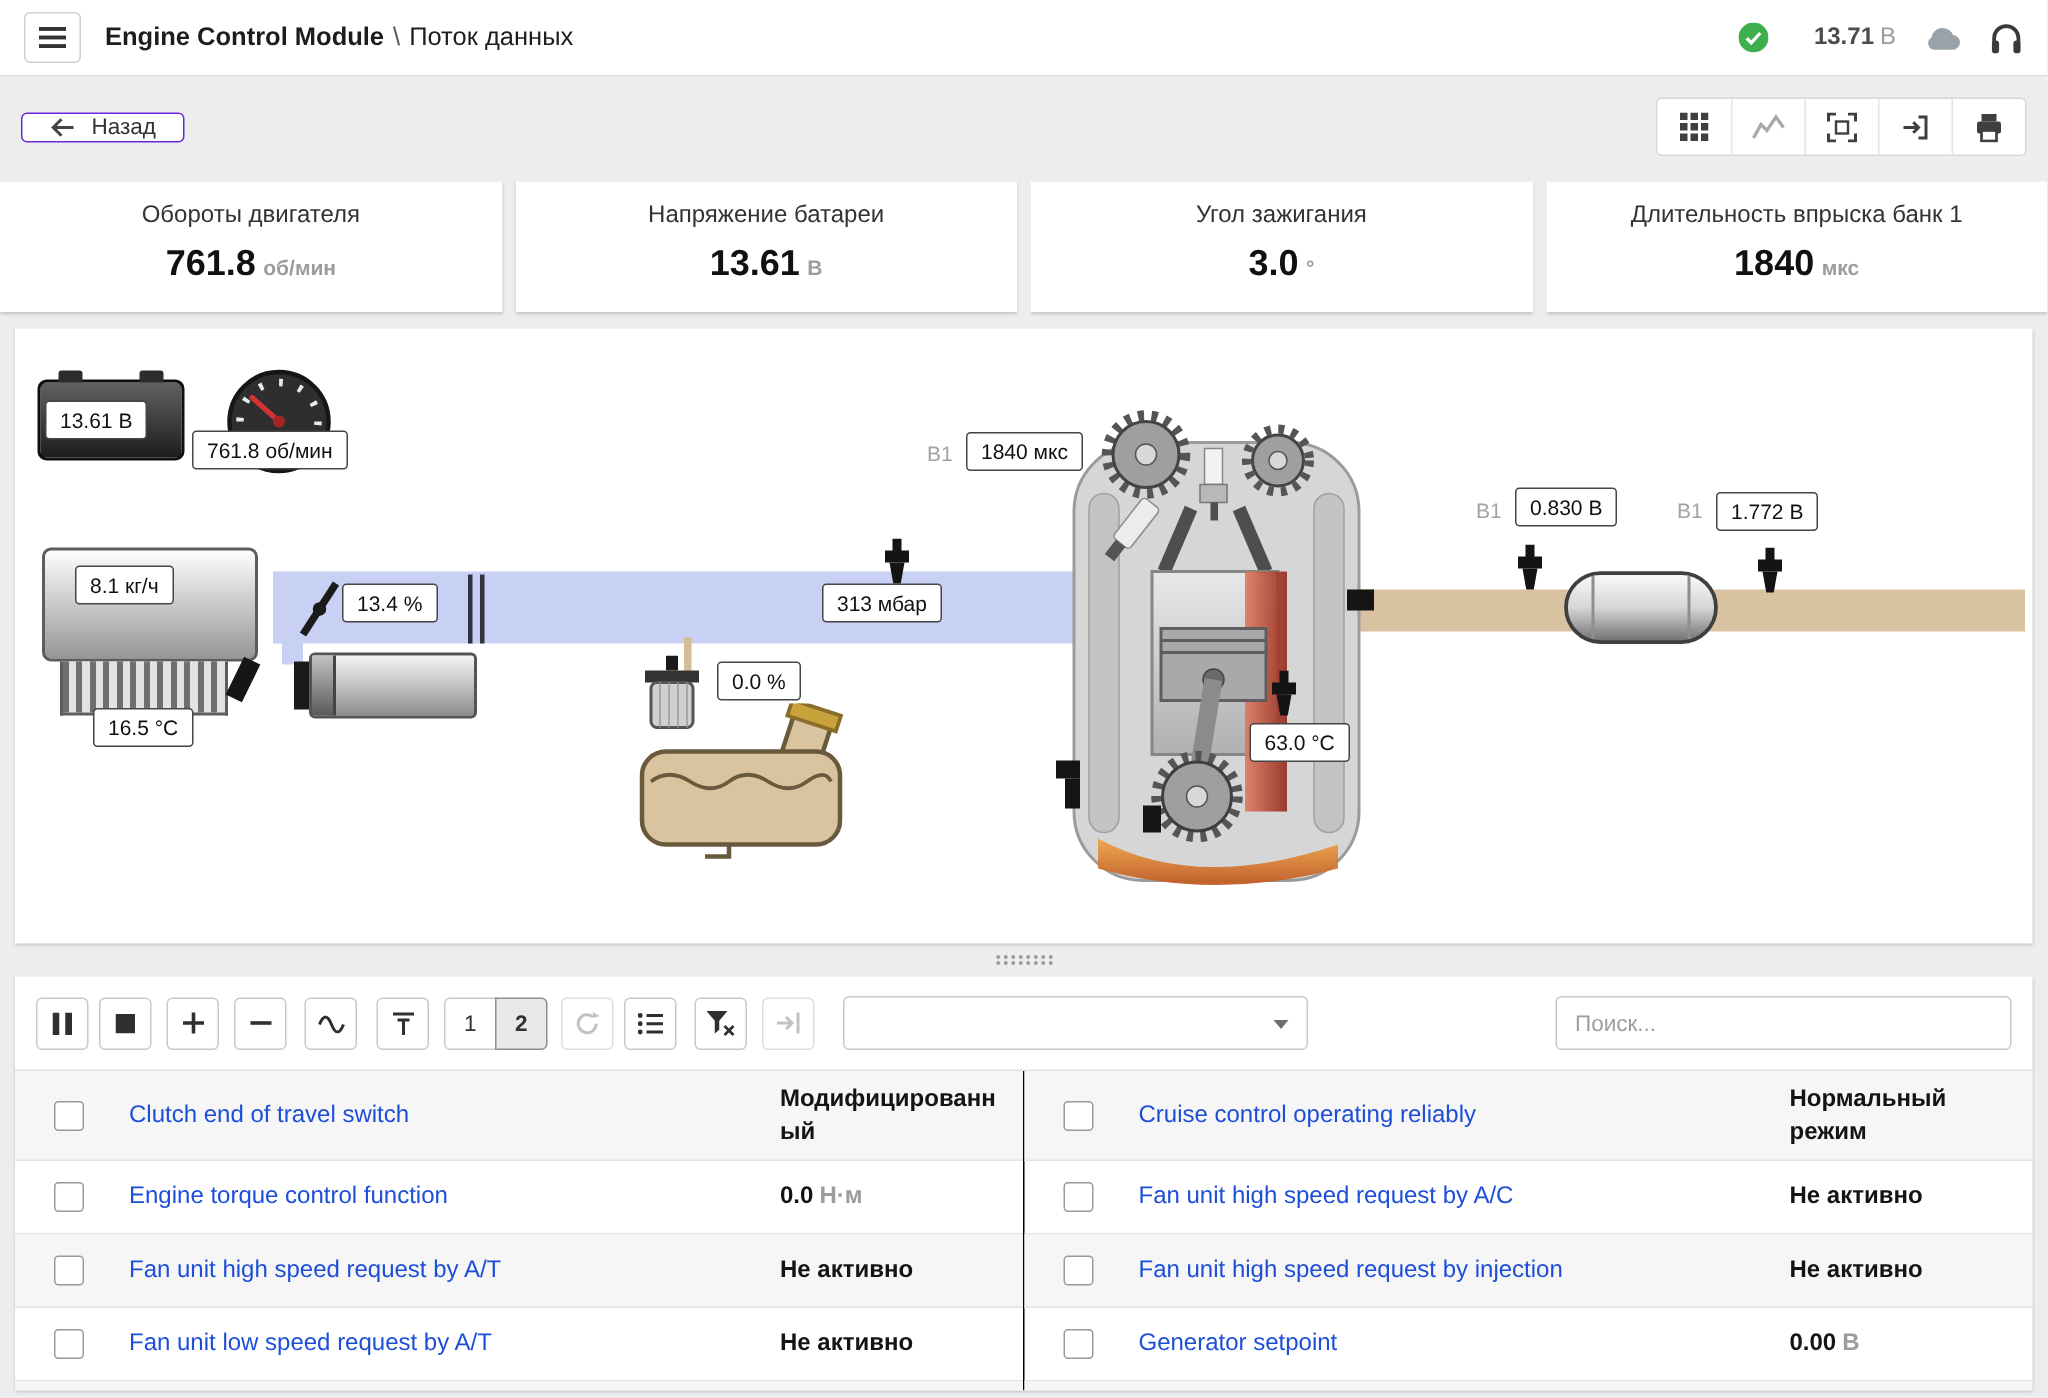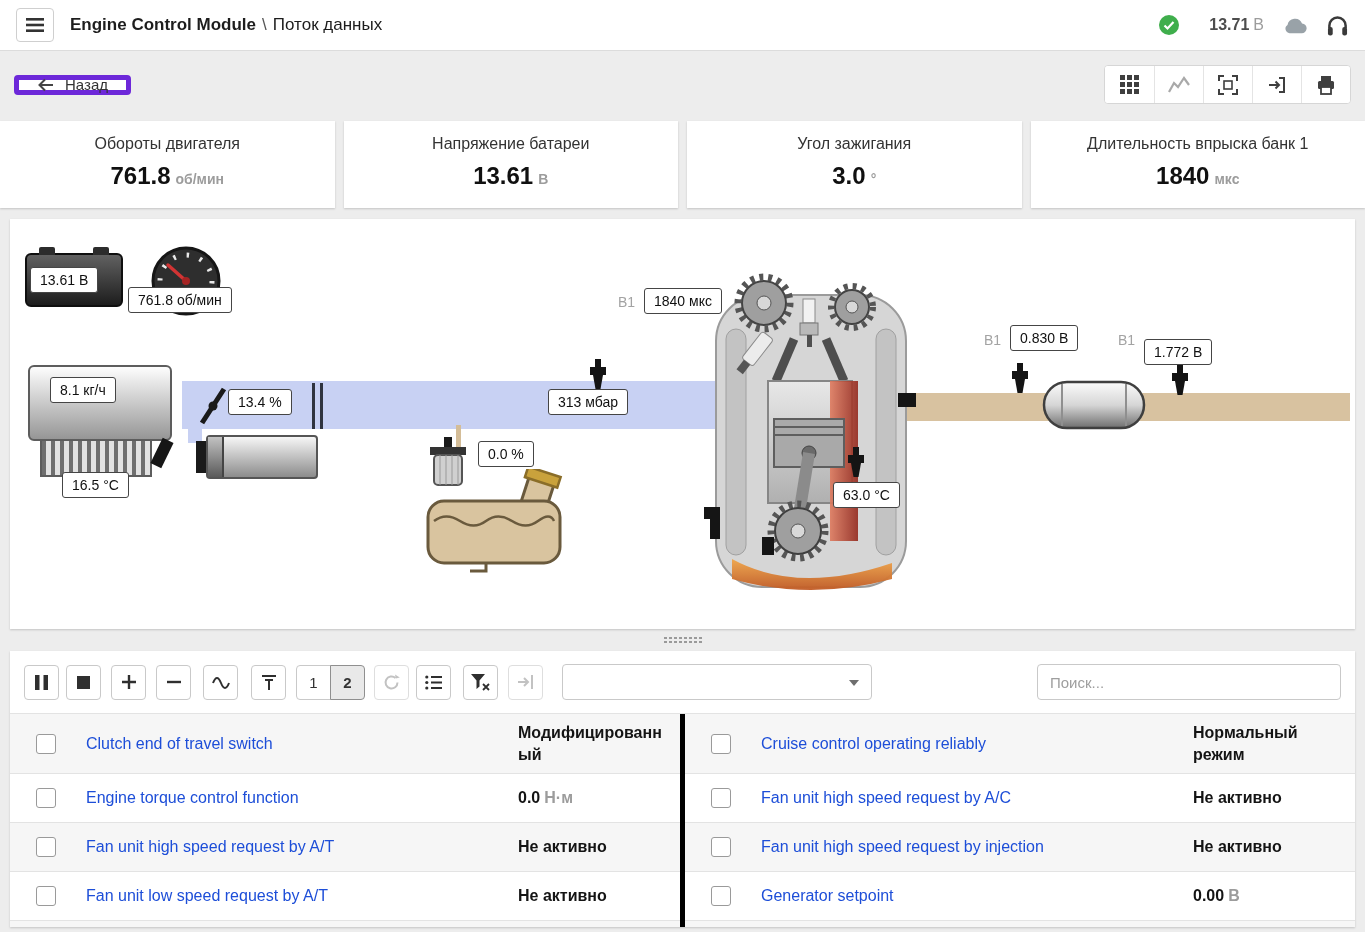--- a/index.html
+++ b/index.html
@@ -12,21 +12,21 @@
   .menu-btn { width:38px; height:34px; border:1px solid #cfcfcf; border-radius:4px; background:#fff; display:flex; align-items:center; justify-content:center; cursor:pointer; }
   .app-title { font-size:17px; color:#1d1d1d; white-space:nowrap; }
   .app-title .main { font-weight:700; }
   .app-title .sep { color:#555; margin:0 6px; }
   .topbar-right { margin-left:auto; display:flex; align-items:center; gap:18px; }
   .volt { font-size:16px; font-weight:600; color:#4d4d4d;margin-left:12px; }
   .volt .u { color:#9c9c9c; font-weight:400; margin-left:4px; }
 
   
   .subbar { display:flex; align-items:center; padding:14px 14px 0; }
-  .back-btn { height:20px; padding:0 18px; border:5px solid #6d28d9; border-radius:4px; background:#fff; display:flex; align-items:center; gap:10px; font-size:15px; color:#333; cursor:pointer; }
+  .back-btn { height:20px; padding:0 18px; border:1px solid #6d28d9; border-radius:4px; background:#fff; display:flex; align-items:center; gap:10px; font-size:15px; color:#333; cursor:pointer; }
   .icon-group { margin-left:auto; display:flex; border:1px solid #d6d6d6; border-radius:4px; background:#fff; overflow:hidden; }
   .icon-btn { width:49px; height:37px; background:#fff; border:none; border-left:1px solid #e4e4e4; display:flex; align-items:center; justify-content:center; cursor:pointer; }
   .icon-btn:first-child { border-left:none; }
 
   
   .metrics { display:flex; gap:9px; padding:17px 0 0; }
   .card { flex:1; background:#fff; box-shadow:0 1px 2px rgba(0,0,0,.18); text-align:center; padding:14px 8px 18px; }
   .card-title { font-size:16px; color:#333; }
   .card-value { margin-top:9px; font-size:24px; font-weight:700; color:#101010; }
   .card-value .u { font-size:14px; color:#9c9c9c; margin-left:5px; }
@@ -67,21 +67,21 @@
   .pair { display:flex; flex:none; }
   .pair .tbtn:first-child { border-radius:4px 0 0 4px; }
   .pair .tbtn:last-child { border-radius:0 4px 4px 0; margin-left:-1px; }
   .tbtn.active { background:#e9e9e9; border-color:#8f8f8f; font-weight:700; z-index:1; }
   .tselect { width:310px; height:36px; border:1px solid #c9c9c9; border-radius:4px; background:#fff; margin-left:12px; position:relative; flex:none; cursor:pointer; }
   .tselect .caret { position:absolute; right:12px; top:15px; width:0; height:0; border-left:5px solid transparent; border-right:5px solid transparent; border-top:6px solid #6e6e6e; }
   .tsearch { margin-left:auto; width:304px; height:36px; border:1px solid #c9c9c9; border-radius:4px; padding:0 12px; font-size:15px; color:#333; font-family:"Liberation Sans", sans-serif; flex:none; }
   .tsearch::placeholder { color:#9e9e9e; }
   .tgrid { flex:1; display:flex; border-top:1px solid #e3e3e3; overflow:hidden; }
   .tcol { flex:1; min-width:0; }
-  .tcol.right { border-left:5px solid #000000; }
+  .tcol.right { border-left:1px solid #000000; }
   .trow { display:flex; align-items:center; border-bottom:1px solid #e3e3e3; padding:6px 12px 6px 26px; min-height:49px; }
   .trow.tall { min-height:60px; }
   .trow:nth-child(odd) { background:#f6f6f6; }
   .cb { width:20px; height:20px; border:1.5px solid #9a9a9a; border-radius:3px; background:#fff; flex:none; margin-right:30px; cursor:pointer; }
   .tlabel { flex:1; font-size:16px; color:#1d4ed8; padding-right:10px; }
   .tval { flex:0 0 150px; font-size:16px; font-weight:700; color:#141414; overflow-wrap:anywhere; line-height:1.35; }
   .tval .u { color:#9c9c9c; margin-left:4px; }
 </style>
 </head>
 <body>
@@ -321,21 +321,21 @@
       <rect x="6" y="3" width="100" height="46" rx="23" fill="url(#catg)" stroke="#3f3f3f" stroke-width="2.5"></rect>
       <path d="M24,5 v42 M88,5 v42" stroke="#8f8f8f" stroke-width="2"></path>
     </svg>
 
     <svg class="bolt" style="left:1160px;top:146px" width="20" height="32" viewBox="0 0 20 32">
       <rect x="7" width="6" height="9" fill="#141414"></rect>
         <rect x="2" y="8" width="16" height="8" fill="#141414"></rect>
         <path d="M5,16h10l-2.5,14h-5z" fill="#141414"></path>
     </svg>
     <span class="b1tag" style="left:1108px;top:113px">B1</span>
-    <div class="dlabel" style="left:1134px;top:120px">1.772 В</div>
+    <div class="dlabel" style="left:1134px;top:109px">1.772 В</div>
   </div>
 
   <div class="splitter">
     <div class="grip"></div>
   </div>
 
   <div class="table-panel">
     <div class="ttoolbar">
       <button class="tbtn">
           <svg width="13" height="15" viewBox="0 0 13 15">

